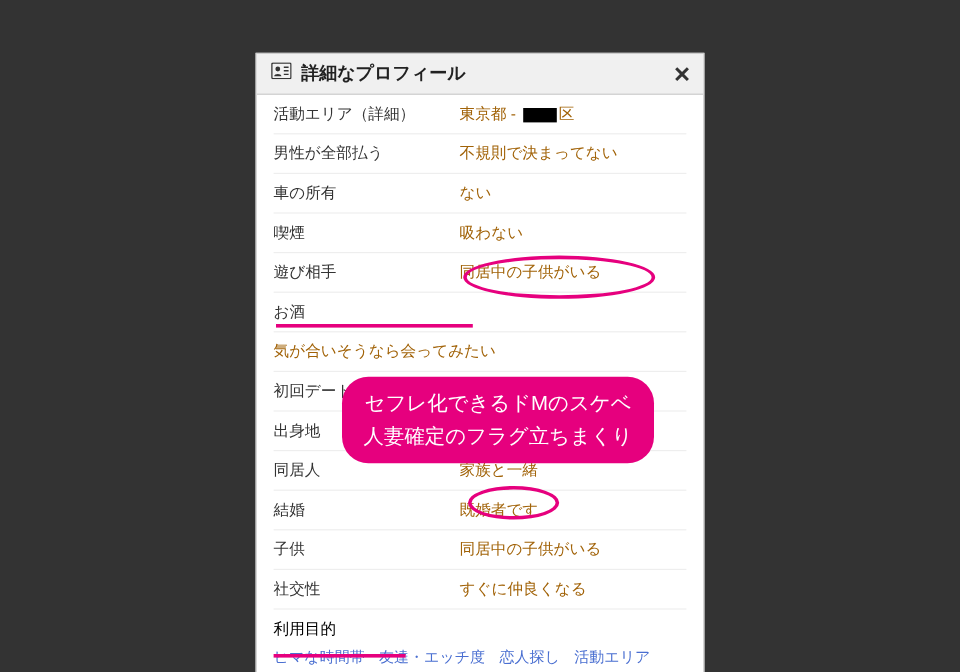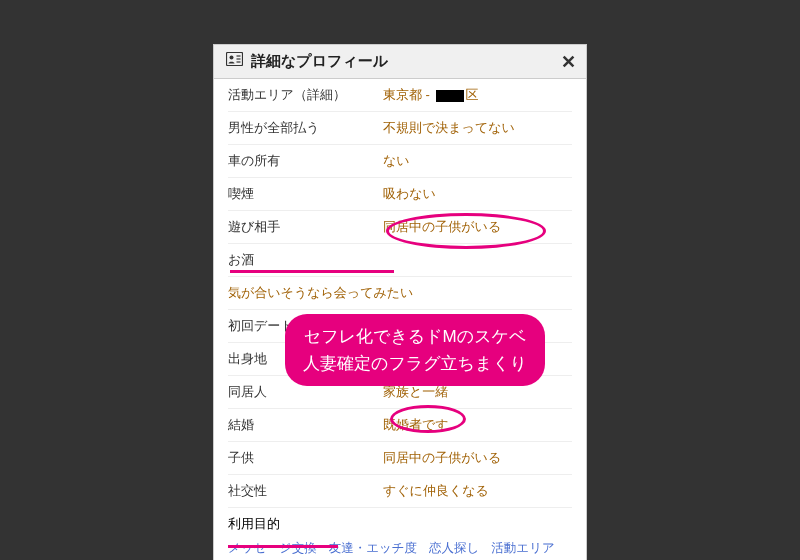--- a/index.html
+++ b/index.html
@@ -214,21 +214,21 @@
       <div class="value">同居中の子供がいる</div>
     </div>
     <div class="row">
       <div class="label">社交性</div>
       <div class="value">すぐに仲良くなる</div>
     </div>
 
     <div class="purpose-section">
       <div class="purpose-label">利用目的</div>
       <div class="purpose-links">
-        <span>メッセージ交換</span>
+        <span>ヒマな時間帯</span>
         <span>友達・エッチ度</span>
         <span>恋人探し</span>
         <span>活動エリア</span>
         <span class="hot">不倫・浮気</span>
       </div>
     </div>
 
   </div>
 
   <div class="anno circle1"></div>

